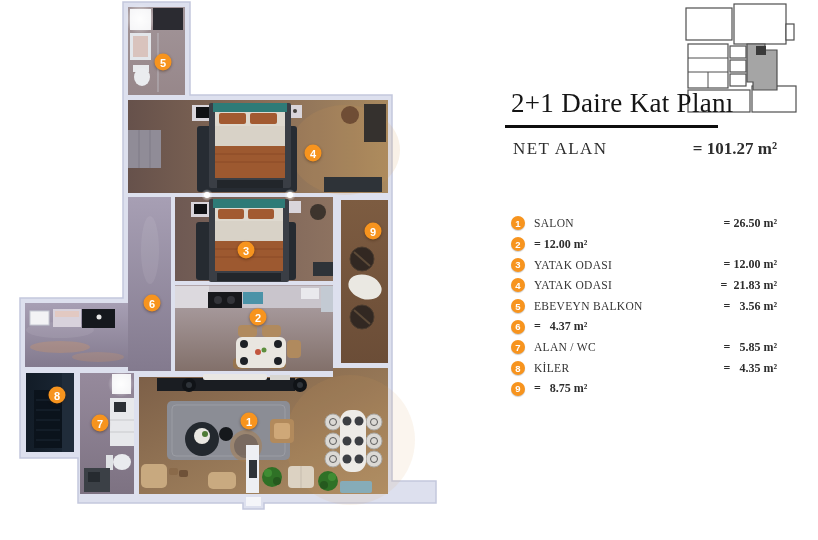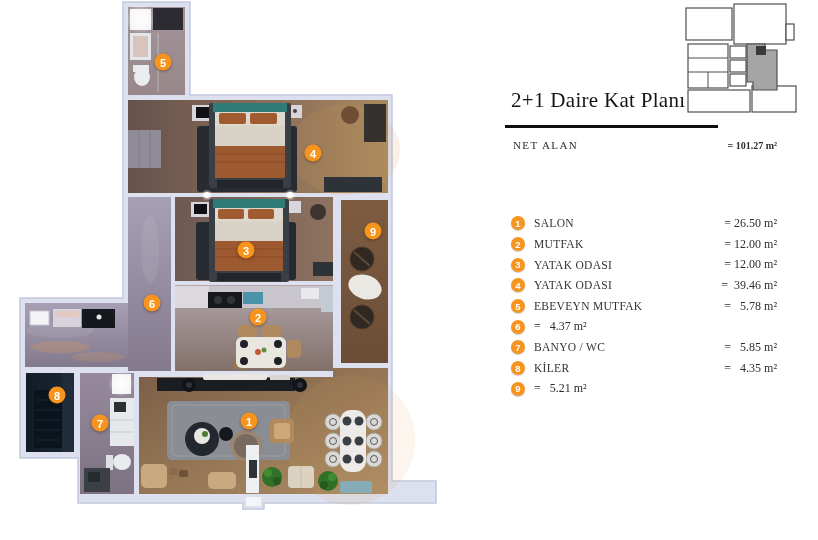--- a/index.html
+++ b/index.html
@@ -6,34 +6,34 @@
   .canvas{position:relative;width:818px;height:540px;background:#ffffff;overflow:hidden;
           font-family:"Liberation Serif",serif;}
   .plan-wrap{position:absolute;left:0;top:0;width:460px;height:540px;}
   .plan-wrap svg{position:absolute;left:0;top:0;}
   
   .pm{position:absolute;width:17px;height:17px;border-radius:50%;background:#f7941e;
       color:#fff;font:bold 11px "Liberation Sans",sans-serif;display:flex;align-items:center;
       justify-content:center;transform:translate(-50%,-50%);box-shadow:0 1px 3px rgba(50,25,0,.45);
       z-index:5;}
   
-  .title{position:absolute;left:511px;top:88px;font-size:21px;color:#151515;white-space:nowrap;
+  .title{position:absolute;left:511px;top:88px;font-size:27px;color:#151515;white-space:nowrap;
          letter-spacing:.3px;}
   .rule{position:absolute;left:505px;top:125px;width:213px;height:3px;background:#0e0e0e;}
   .netrow{position:absolute;left:513px;top:139px;width:264px;display:flex;
           justify-content:space-between;align-items:baseline;color:#2d2d2d;}
-  .netlabel{font-size:11px;letter-spacing:1.4px;}
-  .netval{font-size:10px;font-weight:bold;}
+  .netlabel{font-size:17px;letter-spacing:1.4px;}
+  .netval{font-size:17px;font-weight:bold;}
   .legend{position:absolute;left:511px;top:213px;width:266px;}
   .lrow{display:flex;align-items:center;height:20.7px;}
   .lnum{width:14px;height:14px;border-radius:50%;background:#f7941e;color:#fff;
         font:bold 9.5px "Liberation Sans",sans-serif;display:flex;align-items:center;
         justify-content:center;margin-right:9px;flex:none;box-shadow:0 1px 1px rgba(0,0,0,.2);}
   .llabel{font-size:11.5px;color:#333333;letter-spacing:.3px;flex:1;white-space:nowrap;}
-  .lval{font-size:12px;color:#2d2d2d;font-weight:normal;white-space:pre;}
+  .lval{font-size:12px;color:#2d2d2d;font-weight:bold;white-space:pre;}
   .keyplan{position:absolute;left:672px;top:0;}
 </style>
 </head>
 <body>
 
 <div class="canvas">
 
   <div class="plan-wrap">
     <svg width="460" height="540" viewBox="0 0 460 540">
       <defs>
@@ -341,51 +341,50 @@
   </div>
 
   <div class="legend">
     <div class="lrow">
       <span class="lnum">1</span>
       <span class="llabel">SALON</span>
       <span class="lval">= 26.50 m²</span>
     </div>
     <div class="lrow">
       <span class="lnum">2</span>
-      <span class="llabel">MUTFAK</span>
       <span class="lval">= 12.00 m²</span>
     </div>
     <div class="lrow">
       <span class="lnum">3</span>
       <span class="llabel">YATAK ODASI</span>
       <span class="lval">= 12.00 m²</span>
     </div>
     <div class="lrow">
       <span class="lnum">4</span>
       <span class="llabel">YATAK ODASI</span>
-      <span class="lval">=  39.46 m²</span>
+      <span class="lval">=  21.83 m²</span>
     </div>
     <div class="lrow">
       <span class="lnum">5</span>
-      <span class="llabel">EBEVEYN MUTFAK</span>
-      <span class="lval">=   5.78 m²</span>
+      <span class="llabel">EBEVEYN BALKON</span>
+      <span class="lval">=   3.56 m²</span>
     </div>
     <div class="lrow">
       <span class="lnum">6</span>
       <span class="lval">=   4.37 m²</span>
     </div>
     <div class="lrow">
       <span class="lnum">7</span>
-      <span class="llabel">BANYO / WC</span>
+      <span class="llabel">ALAN / WC</span>
       <span class="lval">=   5.85 m²</span>
     </div>
     <div class="lrow">
       <span class="lnum">8</span>
       <span class="llabel">KİLER</span>
       <span class="lval">=   4.35 m²</span>
     </div>
     <div class="lrow">
       <span class="lnum">9</span>
-      <span class="lval">=   5.21 m²</span>
+      <span class="lval">=   8.75 m²</span>
     </div>
   </div>
 
 </div>
 
 </body></html>

